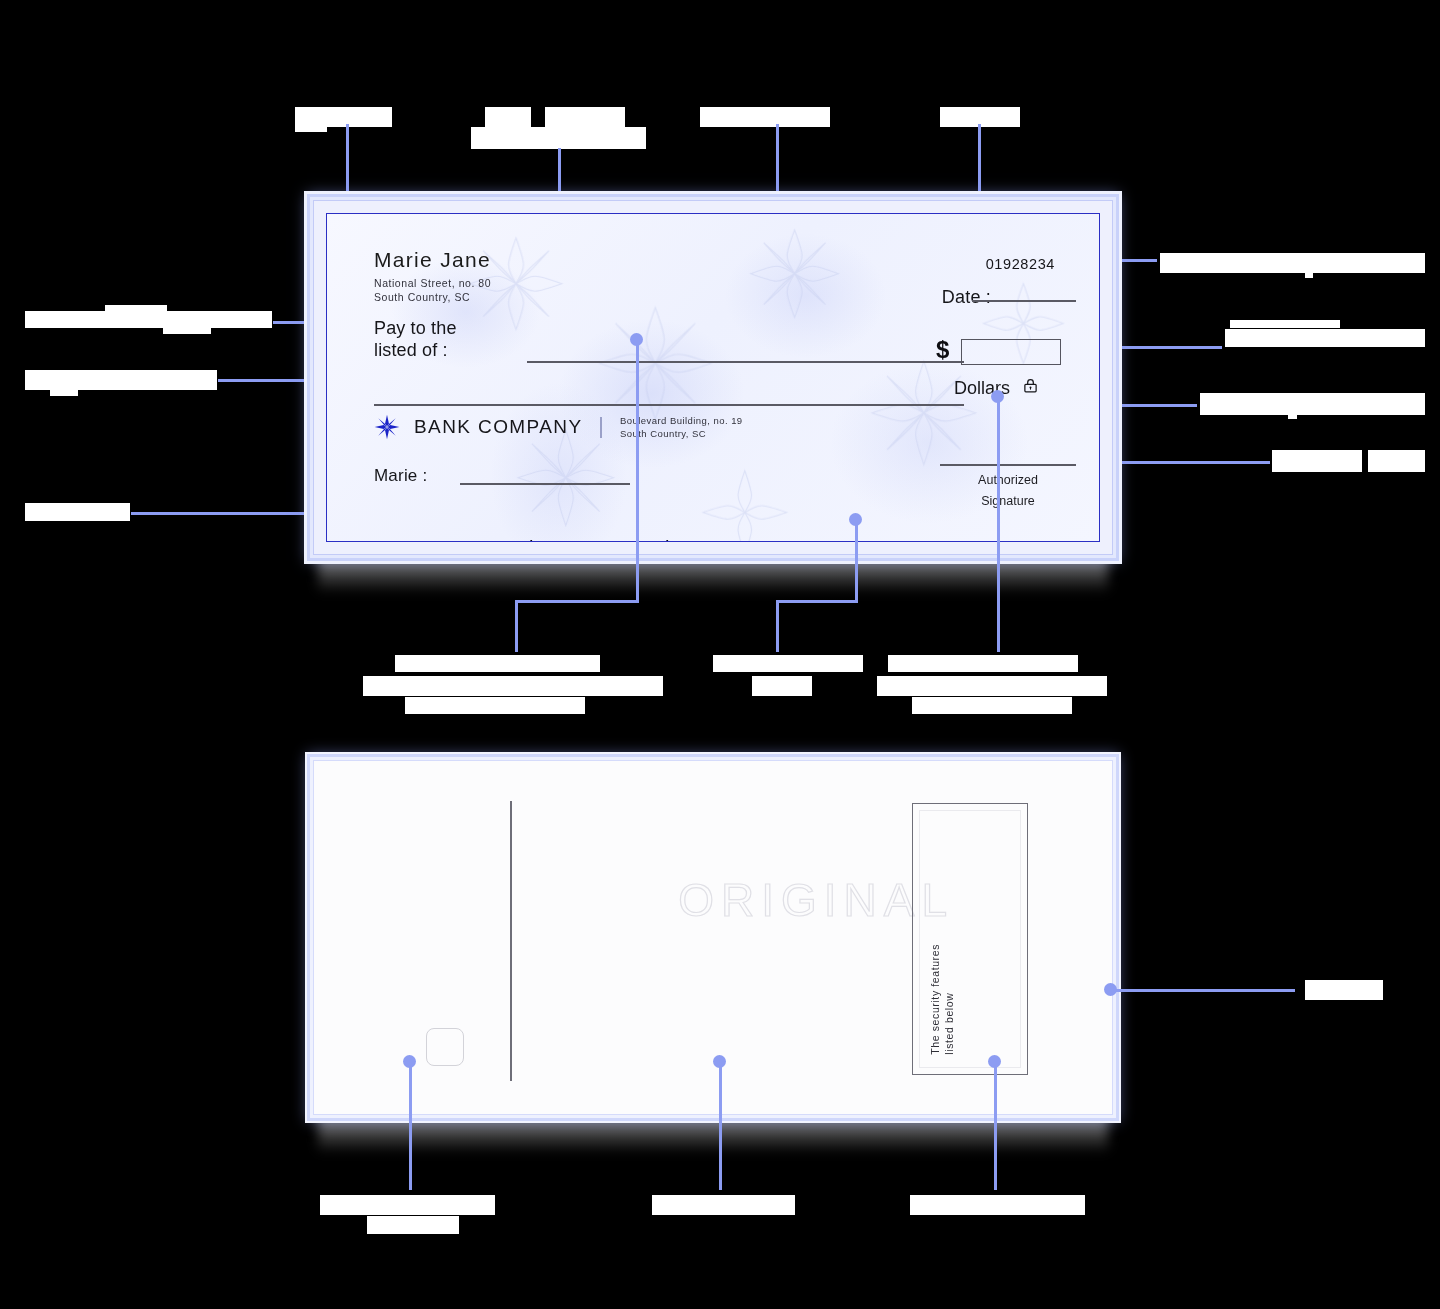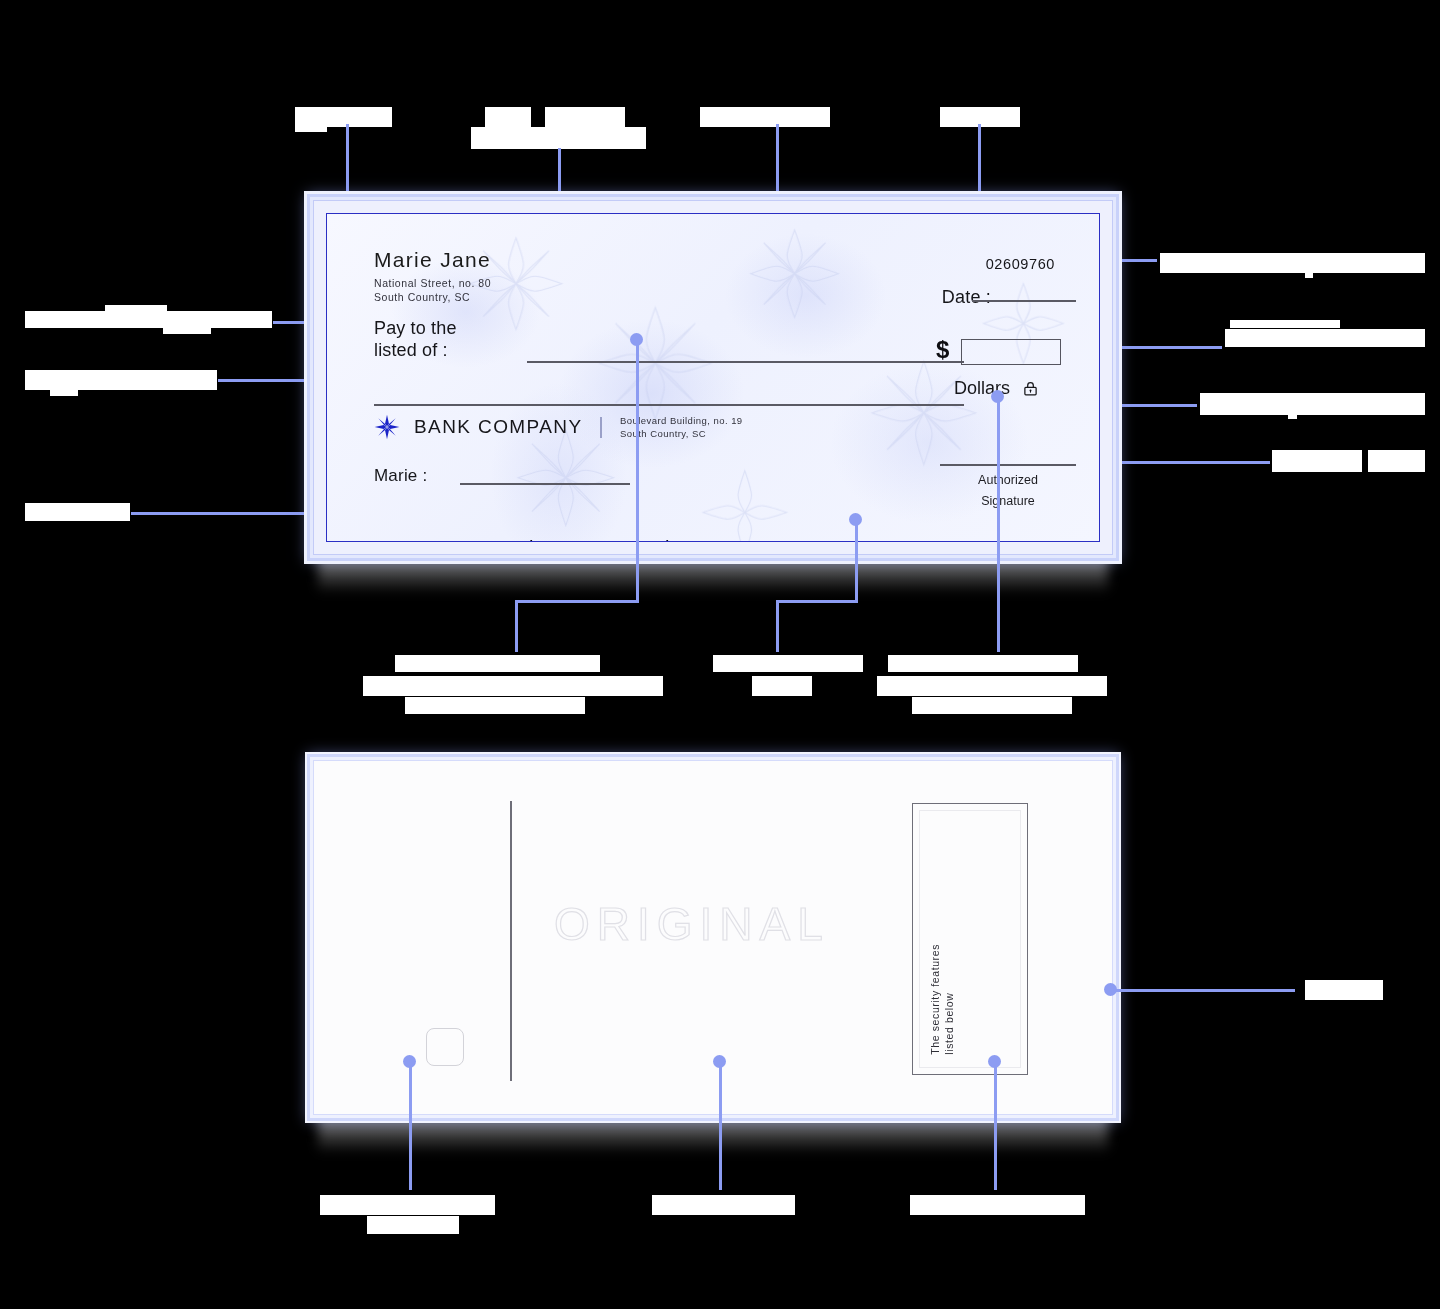--- a/index.html
+++ b/index.html
@@ -107,21 +107,21 @@
     position: absolute; left: 609px; top: 122px;
     font-size: 24px; font-weight: 700; color: #0e0e12;
   }
   .amount-box {
     position: absolute; left: 634px; top: 125px;
     width: 100px; height: 26px;
     border: 1.6px solid #55555f; background: transparent;
   }
   .dollars-row {
     position: absolute; left: 627px; top: 164px;
-    display: flex; align-items: center; gap: 13px;
+    display: flex; gap: 13px;
     font-size: 18px; color: #16161a;
   }
   .lock-icon { width: 15px; height: 15px; }
   .sig-line {
     position: absolute; left: 613px; top: 250px; width: 136px;
     height: 1.6px; background: #5a5a64;
   }
   .sig-label {
     position: absolute; left: 613px; top: 256px; width: 136px;
     text-align: center; font-size: 12.5px; line-height: 21px; color: #1d1d22;
@@ -142,21 +142,21 @@
   }
   .back-divider {
     position: absolute; left: 196px; top: 40px;
     width: 1.6px; height: 280px; background: #6e6e78;
   }
   .ghost-text {
     position: absolute; left: 240px; top: 110px;
     font-size: 46px; line-height: 58px; letter-spacing: 7px;
     color: transparent;
     -webkit-text-stroke: 1.2px #e0e0e6;
-    text-align: left; width: 400px; margin-top: 24px;
+    text-align: right; width: 400px;
   }
   .endorse-box {
     position: absolute; right: 84px; top: 42px;
     width: 116px; height: 272px;
     border: 1.6px solid #6e6e78;
     padding: 6px;
   }
   .endorse-inner {
     width: 100%; height: 100%;
     border: 1.4px solid #eaeaee;
@@ -349,21 +349,21 @@
         </span>
       </div>
 
       <div class="memo">Marie :</div>
       <div class="rule" style="left:133px;top:269px;width:170px;"></div>
 
       <div class="micr">
         <span class="g">|:</span><span> </span><span>297980180</span><span> </span><span class="g">|:</span><span>          </span><span>29389047</span><span>        </span><span>08297</span>
       </div>
 
-      <div class="serial">02609760</div>
+      <div class="serial">01928234</div>
       <div class="datelbl">Date :</div>
       <div class="rule" style="left:645px;top:86px;width:104px;"></div>
 
       <div class="dollar-sign">$</div>
       <div class="amount-box"></div>
 
       <div class="dollars-row">
         <span>Dollars</span>
         <svg class="lock-icon" viewBox="0 0 24 24">
           <rect x="3" y="10" width="18" height="12" rx="1.5" fill="none" stroke="#16161a" stroke-width="2"></rect>

